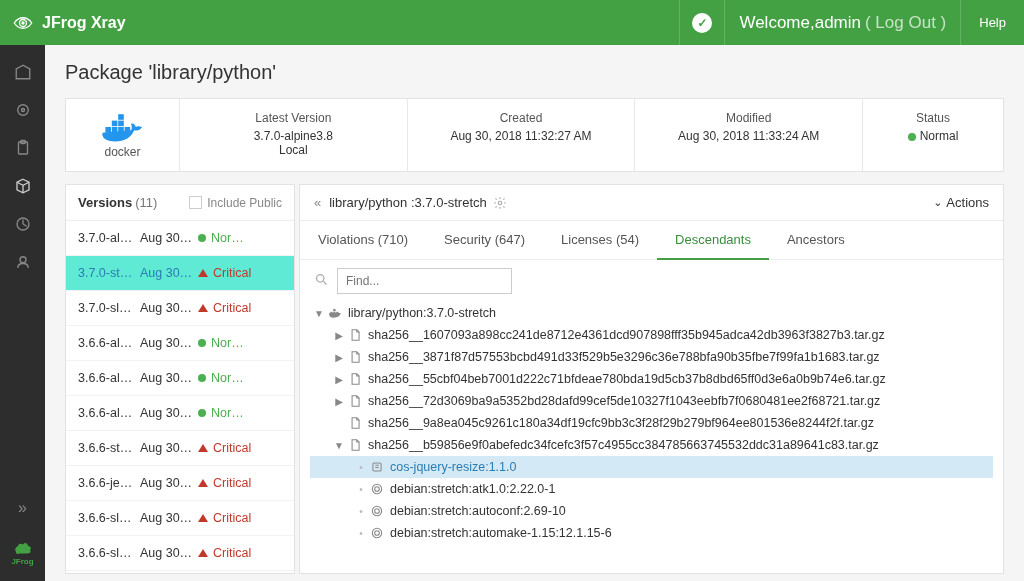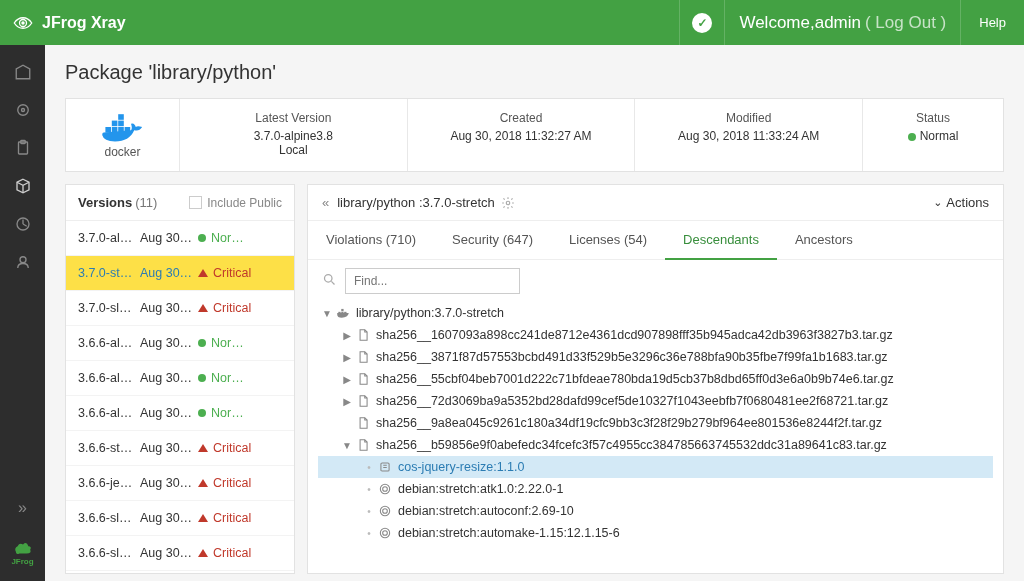--- a/index.html
+++ b/index.html
@@ -34,29 +34,29 @@
     .summary-cell { flex: 1; padding: 12px 10px; border-right: 1px solid #e8e8e8; text-align: center; }
     .summary-cell:last-child { border-right: none; flex: 0.3; min-width: 140px; }
     .summary-cell .label { font-size: 12px; color: #555; margin-bottom: 4px; }
     .summary-cell .value { font-size: 12px; color: #333; }
     .summary-cell.logo-cell { display: flex; align-items: center; justify-content: center; flex-direction: column; gap: 2px; flex: 0.45; }
     .docker-svg { width: 52px; height: 32px; }
     .docker-label { font-size: 12px; color: #555; }
     .status-dot { display: inline-block; width: 8px; height: 8px; border-radius: 50%; margin-right: 4px; vertical-align: middle; }
     .status-normal { background: #4caf50; }
 
-    .two-pane { display: flex; gap: 12px; height: calc(100% - 130px); }
+    .two-pane { display: flex; gap: 4px; height: calc(100% - 130px); }
     .versions-panel { width: 230px; background: white; border: 1px solid #e2e2e2; display: flex; flex-direction: column; overflow: hidden; }
     .versions-header { display: flex; align-items: center; padding: 10px 12px; border-bottom: 1px solid #eee; font-size: 13px; font-weight: 600; color: #333; }
     .versions-count { color: #777; font-weight: 400; margin-left: 3px; }
     .include-public { margin-left: auto; font-size: 12px; color: #888; display: flex; align-items: center; gap: 5px; font-weight: 400; }
     .include-public .cb { width: 13px; height: 13px; border: 1px solid #ccc; background: white; }
     .versions-list { overflow-y: auto; }
     .version-row { display: flex; padding: 10px 12px; font-size: 12.5px; color: #333; border-bottom: 1px solid #f3f3f3; cursor: pointer; }
-    .version-row.selected { background: #fde047; color: #2b7cb3; }
+    .version-row.selected { background: #5eead4; color: #2b7cb3; }
     .vr-name { width: 62px; overflow: hidden; text-overflow: ellipsis; white-space: nowrap; }
     .vr-date { width: 58px; overflow: hidden; white-space: nowrap; }
     .vr-status { flex: 1; display: flex; align-items: center; gap: 5px; white-space: nowrap; overflow: hidden; }
     .vr-status .tri { width: 0; height: 0; border-left: 5px solid transparent; border-right: 5px solid transparent; border-bottom: 8px solid #c0392b; display: inline-block; }
     .vr-status .dot { width: 8px; height: 8px; border-radius: 50%; background: #4caf50; display: inline-block; }
     .vr-status.normal { color: #4caf50; }
     .vr-status.critical { color: #c0392b; }
 
     .detail-panel { flex: 1; background: white; border: 1px solid #e2e2e2; display: flex; flex-direction: column; overflow: hidden; position: relative; }
     .detail-header { display: flex; align-items: center; padding: 10px 14px; font-size: 13px; color: #333; border-bottom: 1px solid #eee; }

